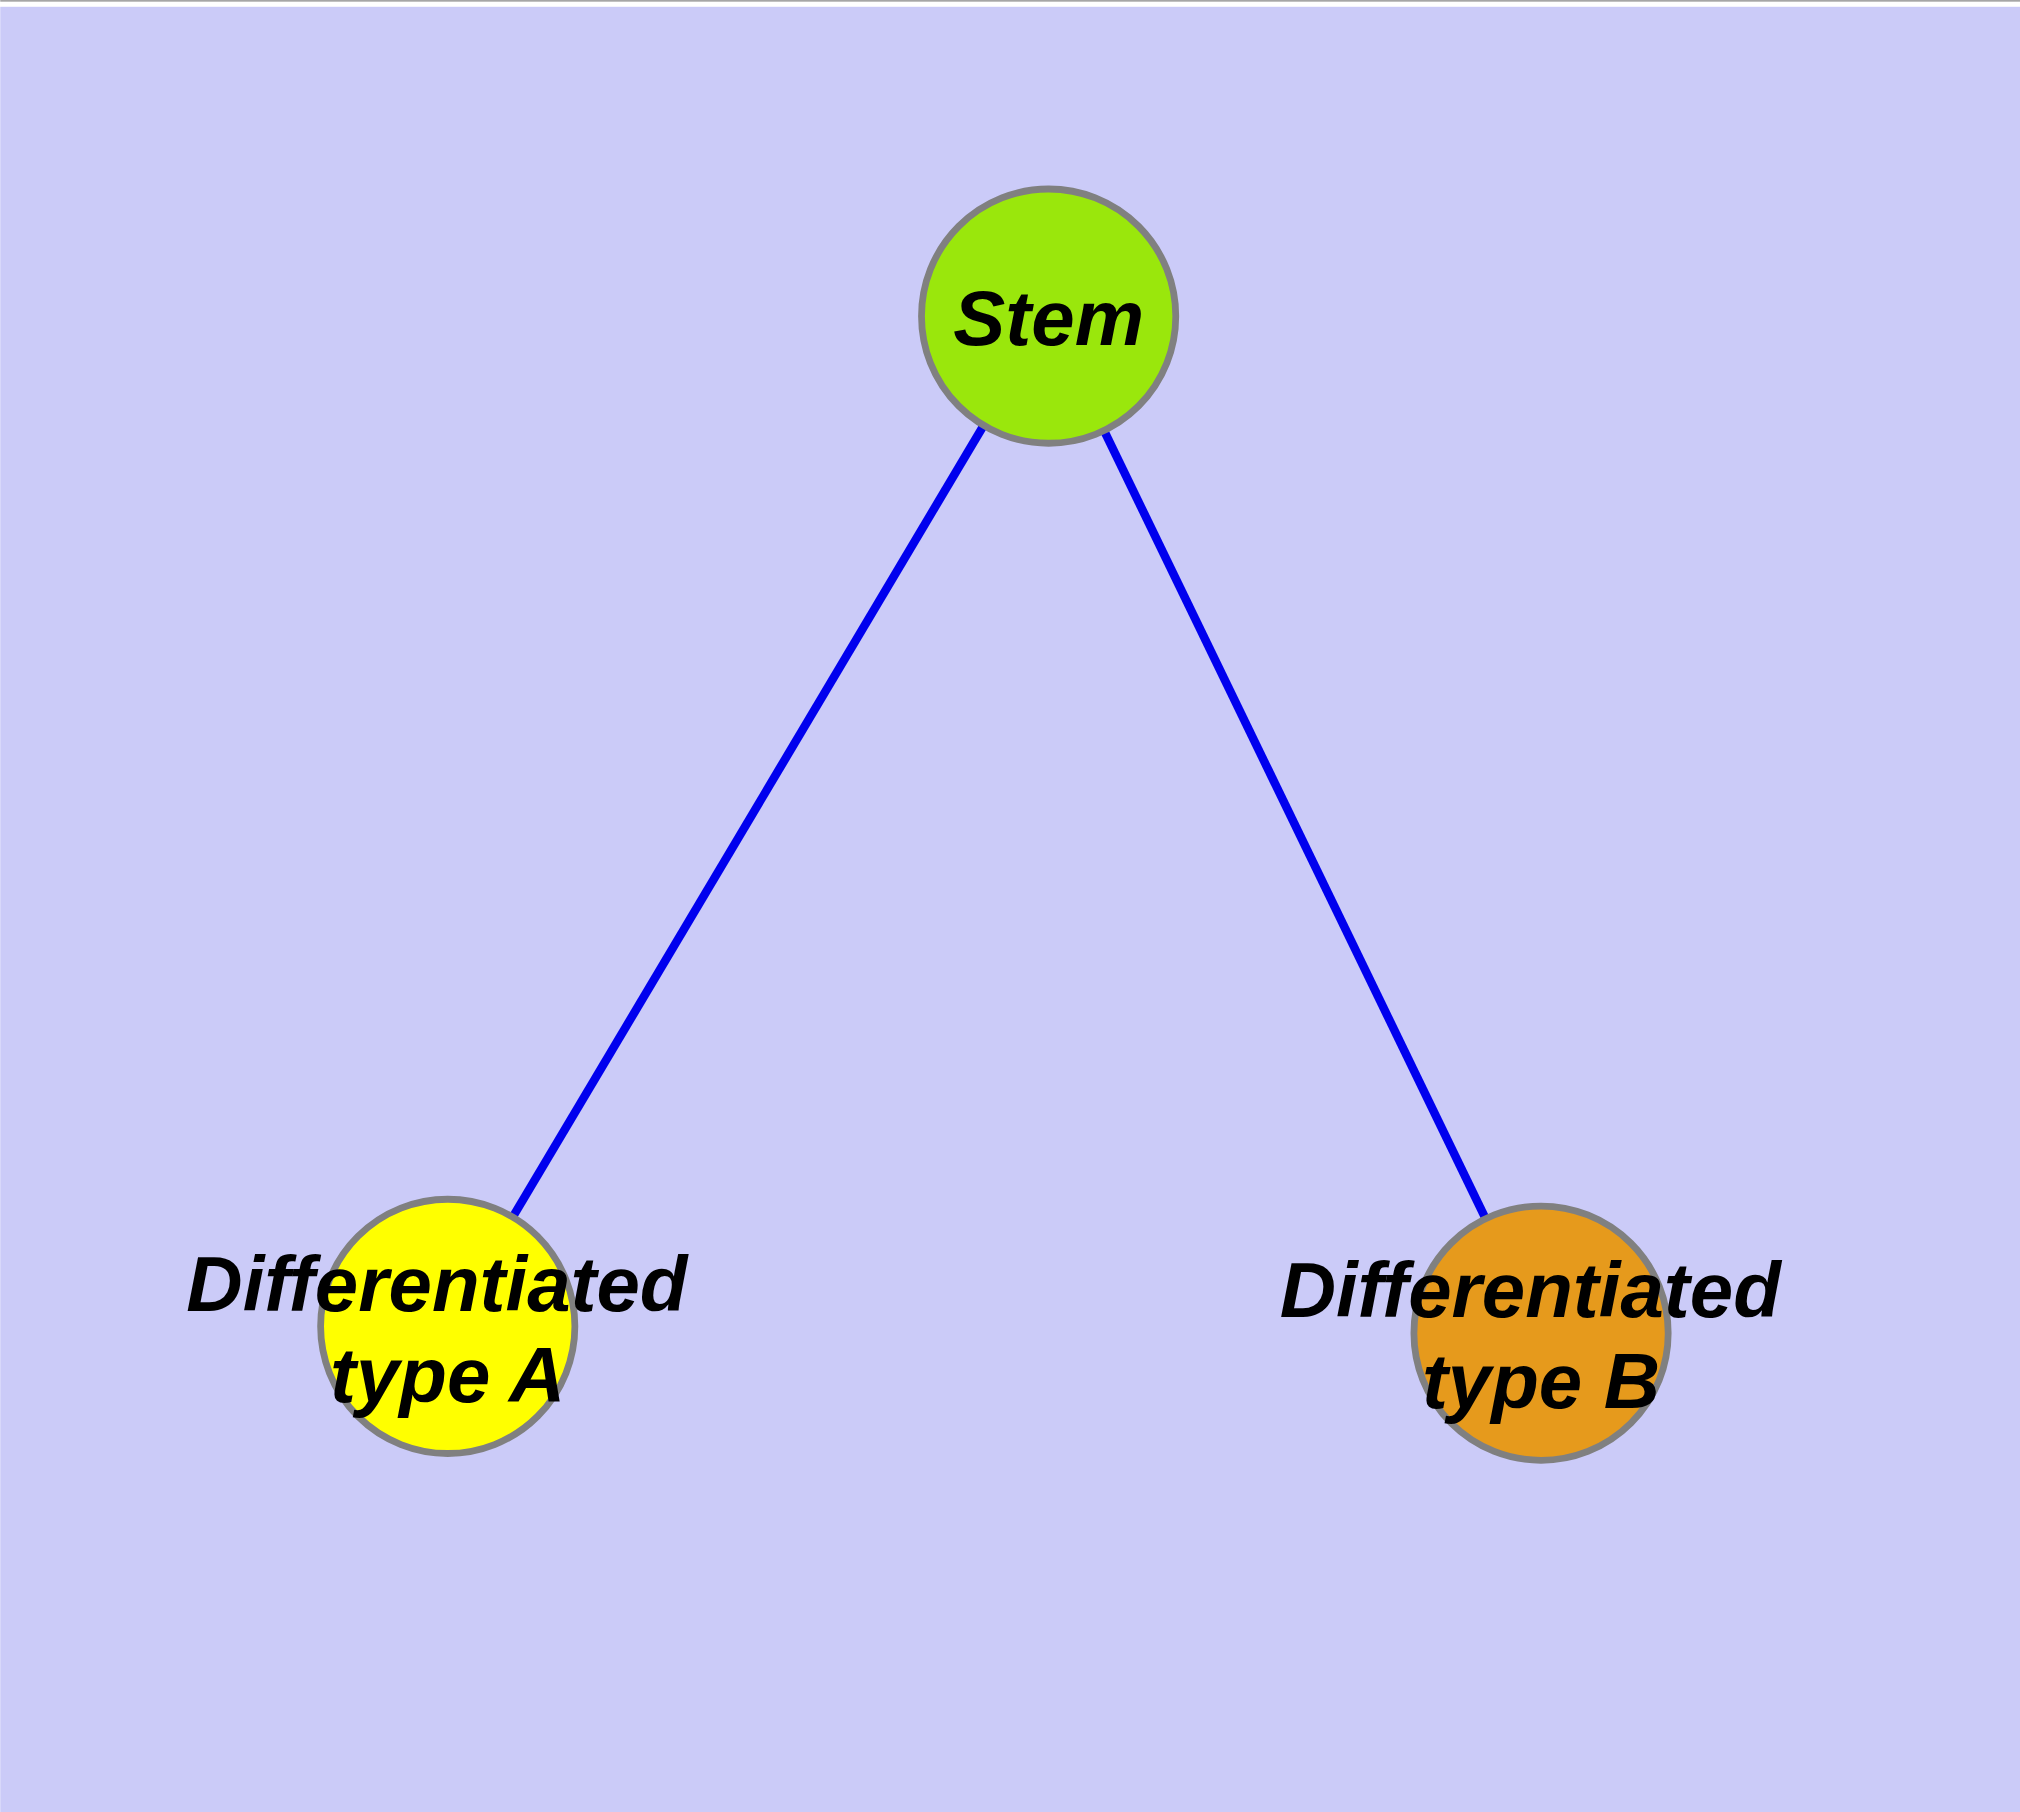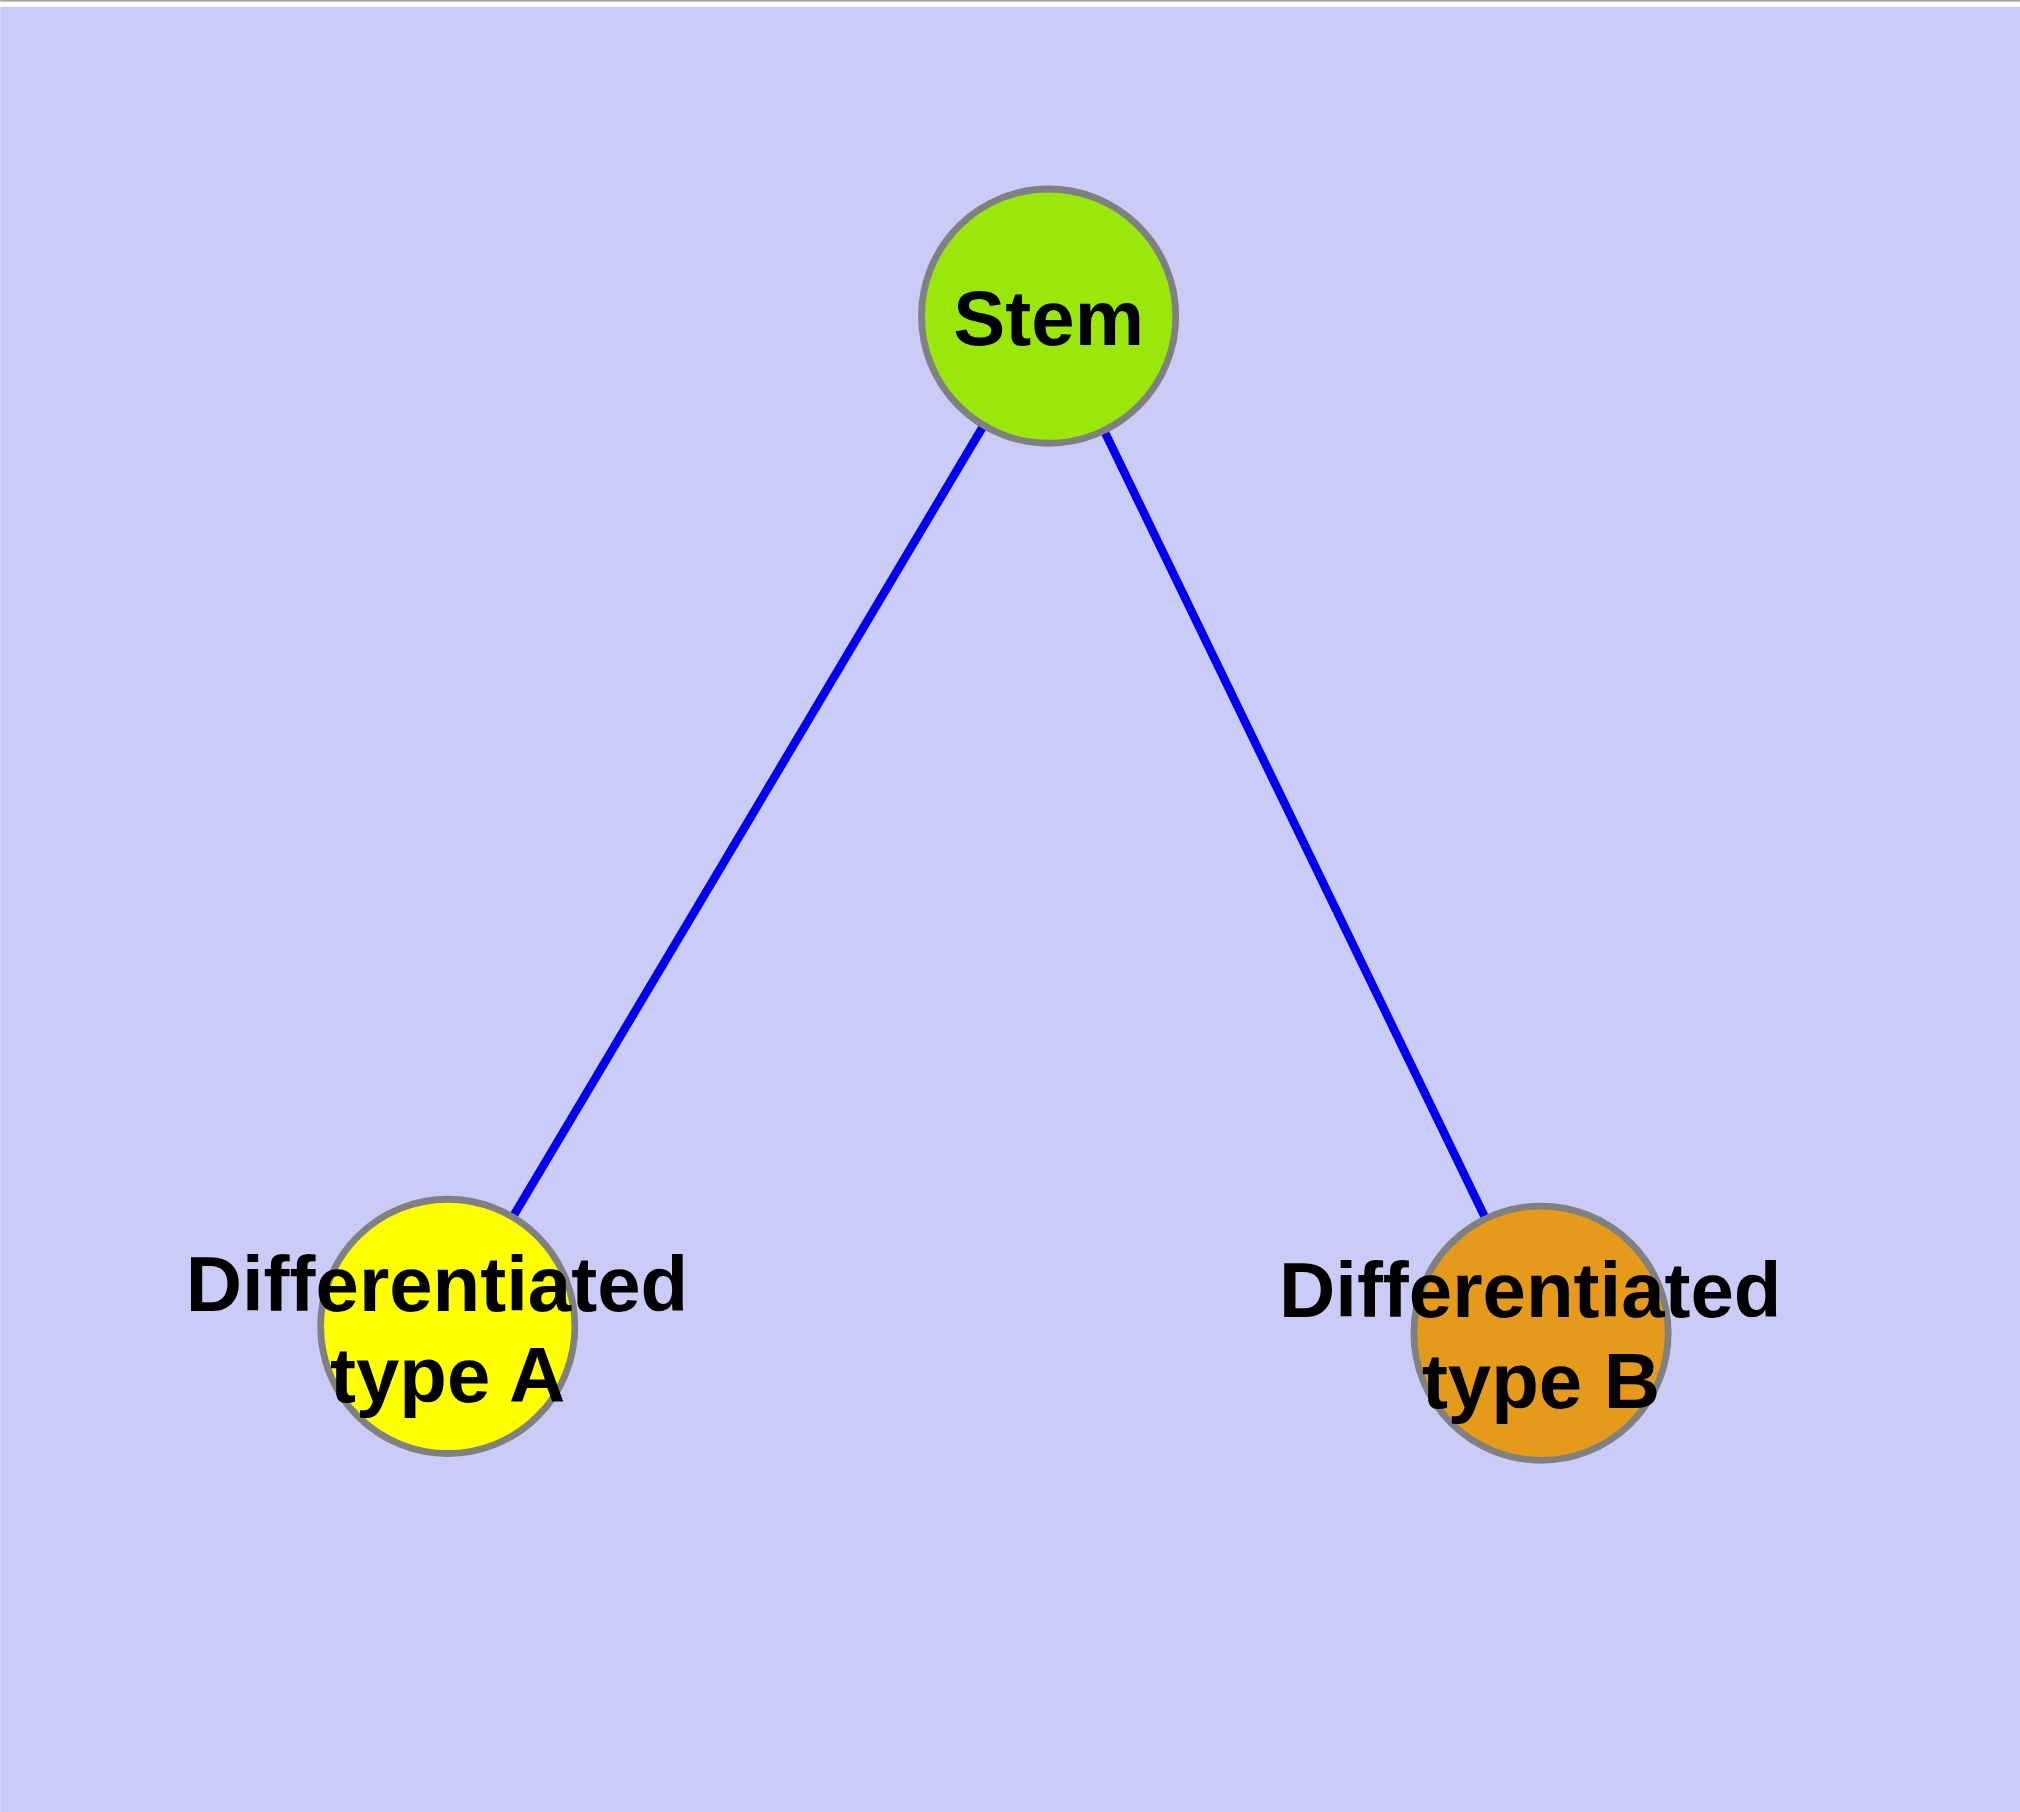--- a/index.html
+++ b/index.html
@@ -7,20 +7,21 @@
     padding: 0;
     background: #ffffff;
     width: 2021px;
     height: 1812px;
     overflow: hidden;
   }
   .frame {
     position: relative;
     width: 2021px;
     height: 1812px;
+    font-style: italic;
   }
   svg.graph-canvas {
     display: block;
     width: 2021px;
     height: 1812px;
   }
   svg.graph-canvas text {
     font-family: "Liberation Sans", "DejaVu Sans", sans-serif;
     font-weight: bold;
     font-size: 92px;

